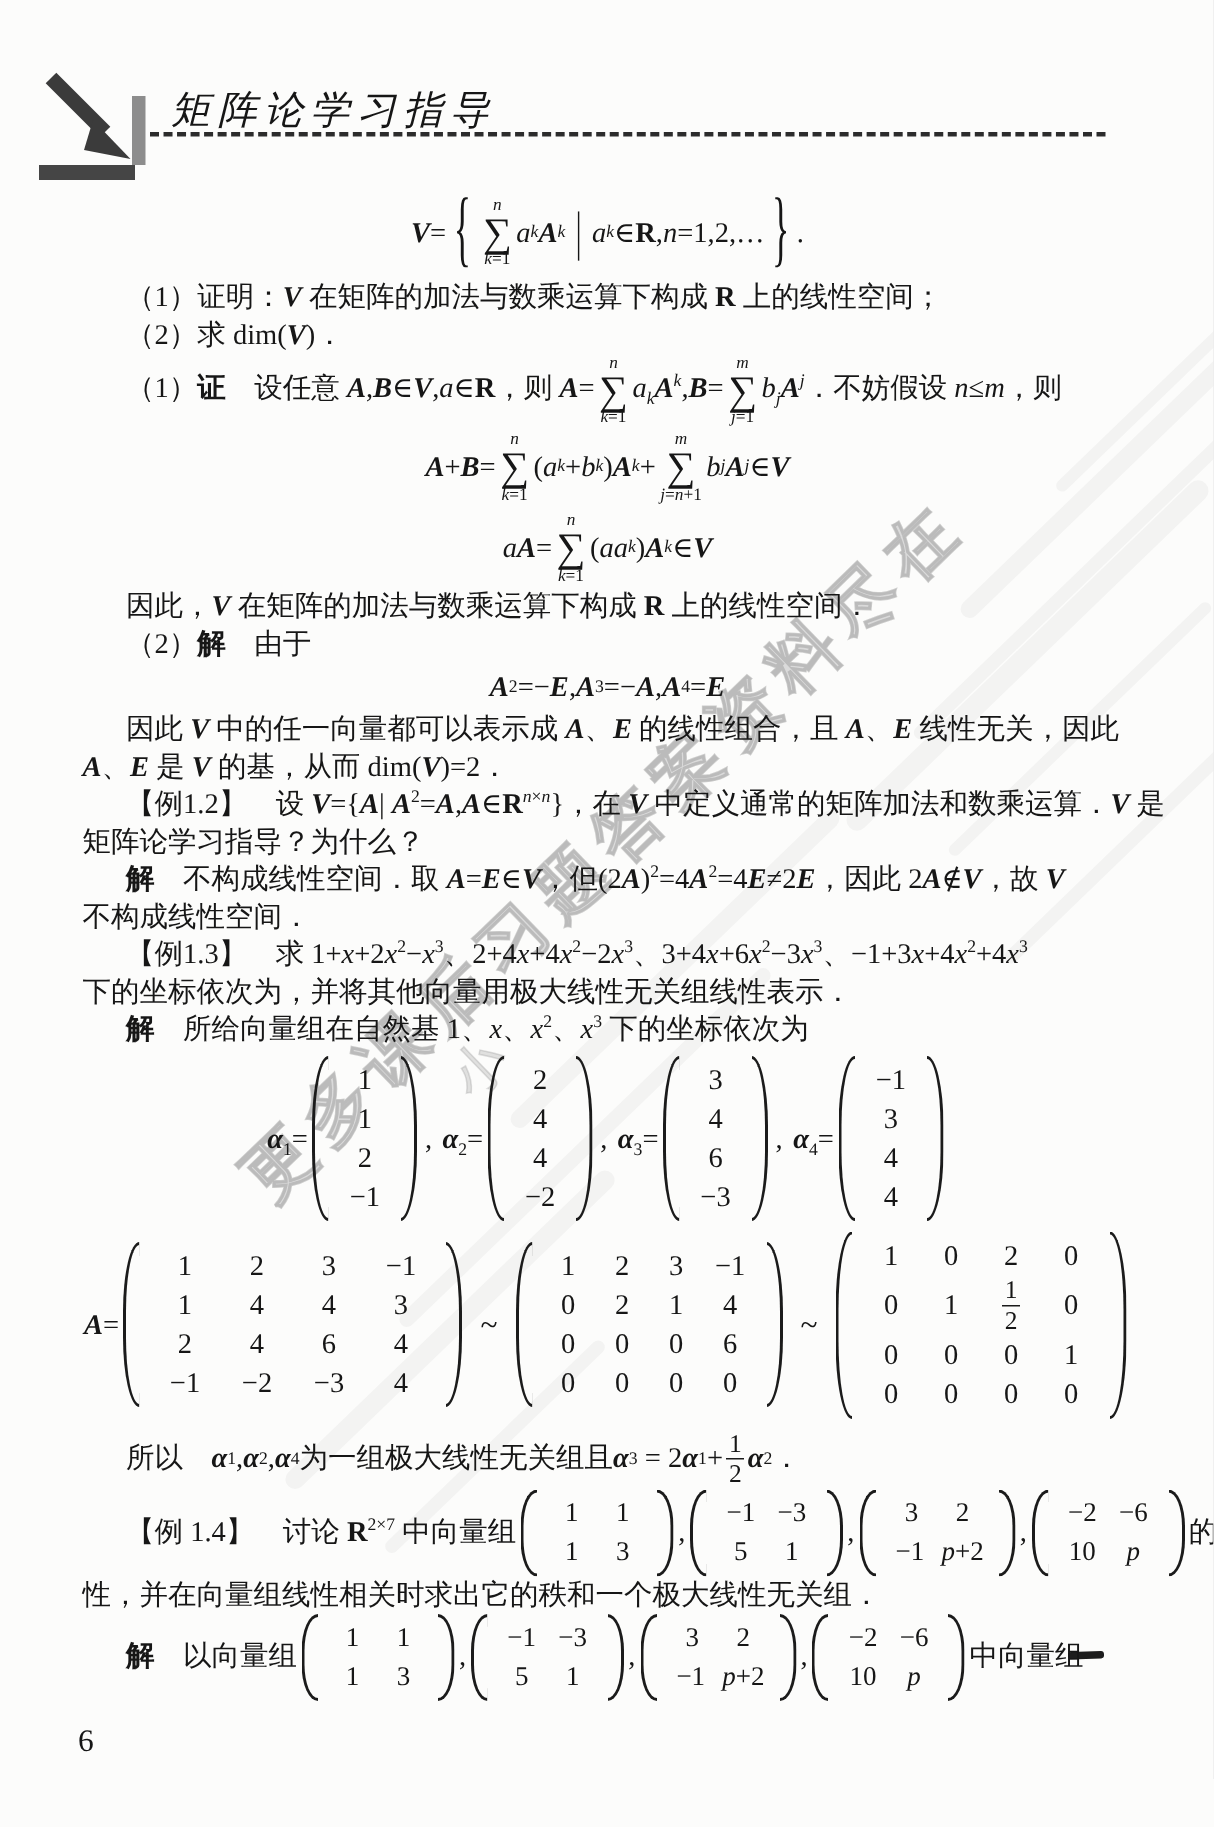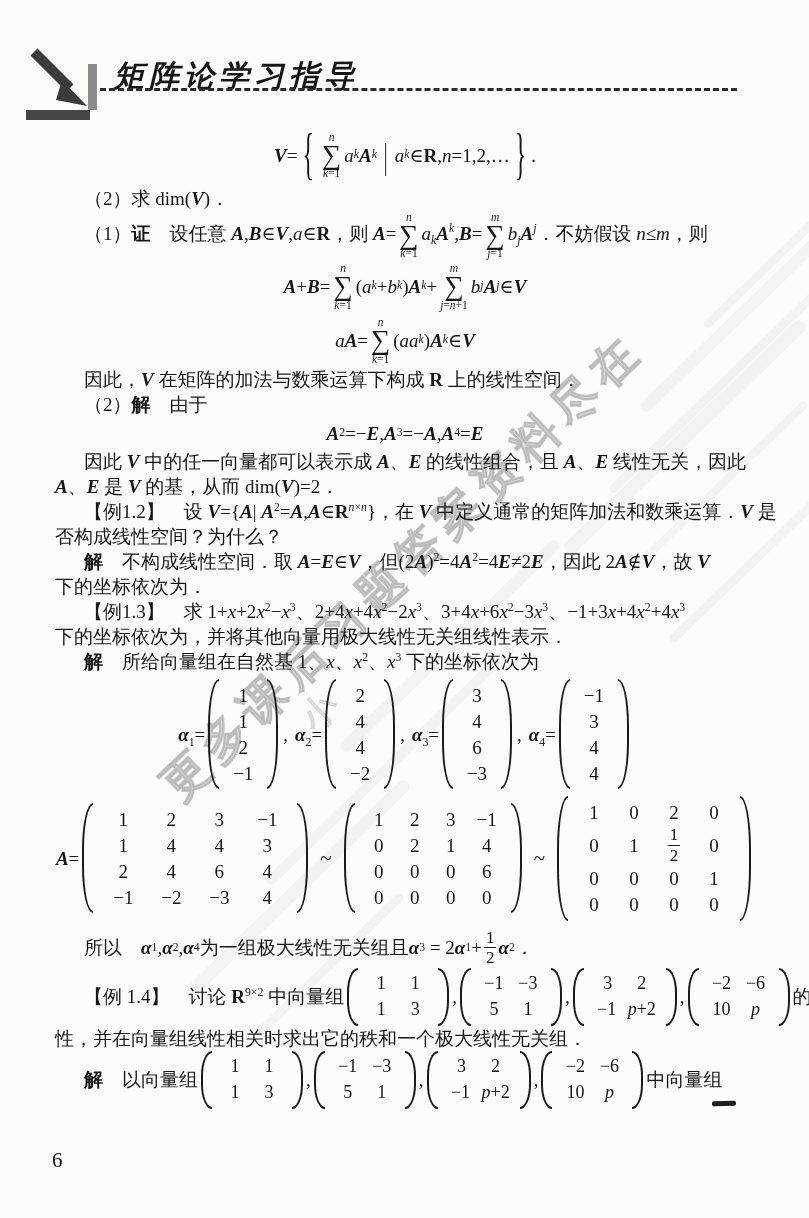--- a/index.html
+++ b/index.html
@@ -1,21 +1,21 @@
 <!DOCTYPE html>
 <html><head>
 <meta charset="utf-8">
 <style>
   html,body{margin:0;padding:0;background:#e8e8e8;}
   .page{position:relative;width:809px;height:1218px;margin:0 auto;background:#fcfcfb;
         overflow:hidden;font-family:"Liberation Serif","DejaVu Serif",serif;color:#161616;}
 
   
   .hdr-icon{position:absolute;left:24px;top:48px;width:86px;height:92px;}
-  .hdr-title{position:absolute;left:114px;top:56px;font-size:30px;font-weight:700;
+  .hdr-title{position:absolute;left:114px;top:56px;font-size:26px;font-weight:400;
              font-style:italic;letter-spacing:5px;white-space:nowrap;}
   .hdr-rule{position:absolute;left:100px;top:88px;width:637px;border-top:3px dashed #2c2c2c;}
 
   
   .content{position:absolute;left:55px;top:124px;width:700px;font-size:19px;line-height:25px;}
   .content p{margin:0;}
   .indent{padding-left:29px;}
   .nowrap{white-space:nowrap;}
   .disp{display:flex;justify-content:center;align-items:center;}
   .f-v{height:62px;}
@@ -115,20 +115,21 @@
   <div class="hdr-rule"></div>
 
   <div class="content">
 
     <div class="disp f-v"><b class="bi">V</b>=<span class="brace">{</span><span class="sum">
           <span class="sl"><i>n</i></span>
           <span class="sg">∑</span>
           <span class="sl"><i>k</i>=1</span>
         </span><i>a</i><sub><i>k</i></sub><b class="bi">A</b><sup><i>k</i></sup><span class="mid">|</span><i>a</i><sub><i>k</i></sub>∈<b>R</b>,<i>n</i>=1,2,…<span class="brace">}</span> .</div>
 
+    <p class="indent">（1）证明：<b class="bi">V</b> 在矩阵的加法与数乘运算下构成 <b>R</b> 上的线性空间；</p>
     <p class="indent">（2）求 dim(<b class="bi">V</b>)．</p>
     <p class="indent nowrap">（1）<b>证</b>　设任意 <b class="bi">A</b>,<b class="bi">B</b>∈<b class="bi">V</b>,<i>a</i>∈<b>R</b>，则 <b class="bi">A</b>=<span class="sum">
           <span class="sl"><i>n</i></span>
           <span class="sg">∑</span>
           <span class="sl"><i>k</i>=1</span>
         </span><i>a</i><sub><i>k</i></sub><b class="bi">A</b><sup><i>k</i></sup>,<b class="bi">B</b>=<span class="sum">
           <span class="sl"><i>m</i></span>
           <span class="sg">∑</span>
           <span class="sl"><i>j</i>=1</span>
         </span><i>b</i><sub><i>j</i></sub><b class="bi">A</b><sup><i>j</i></sup>．不妨假设 <i>n</i>≤<i>m</i>，则</p>
@@ -150,24 +151,24 @@
 
     <p class="indent">因此，<b class="bi">V</b> 在矩阵的加法与数乘运算下构成 <b>R</b> 上的线性空间．</p>
     <p class="indent">（2）<b>解</b>　由于</p>
 
     <div class="disp f-pow"><b class="bi">A</b><sup>2</sup>=−<b class="bi">E</b>,<b class="bi">A</b><sup>3</sup>=−<b class="bi">A</b>,<b class="bi">A</b><sup>4</sup>=<b class="bi">E</b></div>
 
     <p class="indent">因此 <b class="bi">V</b> 中的任一向量都可以表示成 <b class="bi">A</b>、<b class="bi">E</b> 的线性组合，且 <b class="bi">A</b>、<b class="bi">E</b> 线性无关，因此</p>
     <p><b class="bi">A</b>、<b class="bi">E</b> 是 <b class="bi">V</b> 的基，从而 dim(<b class="bi">V</b>)=2．</p>
 
     <p class="indent nowrap">【例1.2】　设 <b class="bi">V</b>={<b class="bi">A</b>| <b class="bi">A</b><sup>2</sup>=<b class="bi">A</b>,<b class="bi">A</b>∈<b>R</b><sup><i>n</i>×<i>n</i></sup>}，在 <b class="bi">V</b> 中定义通常的矩阵加法和数乘运算．<b class="bi">V</b> 是</p>
-    <p>否构成线性空间？为什么？</p>
+    <p>矩阵论学习指导？为什么？</p>
 
     <p class="indent nowrap"><b>解</b>　不构成线性空间．取 <b class="bi">A</b>=<b class="bi">E</b>∈<b class="bi">V</b>，但(2<b class="bi">A</b>)<sup>2</sup>=4<b class="bi">A</b><sup>2</sup>=4<b class="bi">E</b>≠2<b class="bi">E</b>，因此 2<b class="bi">A</b>∉<b class="bi">V</b>，故 <b class="bi">V</b></p>
-    <p>下的坐标依次为．</p>
+    <p>不构成线性空间．</p>
 
     <p class="indent nowrap">【例1.3】　求 1+<i>x</i>+2<i>x</i><sup>2</sup>−<i>x</i><sup>3</sup>、2+4<i>x</i>+4<i>x</i><sup>2</sup>−2<i>x</i><sup>3</sup>、3+4<i>x</i>+6<i>x</i><sup>2</sup>−3<i>x</i><sup>3</sup>、−1+3<i>x</i>+4<i>x</i><sup>2</sup>+4<i>x</i><sup>3</sup></p>
     <p>下的坐标依次为，并将其他向量用极大线性无关组线性表示．</p>
 
     <p class="indent"><b>解</b>　所给向量组在自然基 1、<i>x</i>、<i>x</i><sup>2</sup>、<i>x</i><sup>3</sup> 下的坐标依次为</p>
 
     <div class="vec-row">
       <span><b class="bi">α</b><sub>1</sub>=</span>
       <span class="matrix mv">
           <span class="paren pl"></span>
@@ -347,21 +348,21 @@
           <span class="paren pr"></span>
         </span>
     </div>
 
     <div class="p11line indent">所以　<b class="bi">α</b><sub>1</sub>,<b class="bi">α</b><sub>2</sub>,<b class="bi">α</b><sub>4</sub> 为一组极大线性无关组且 <b class="bi">α</b><sub>3</sub>&nbsp;=&nbsp;2<b class="bi">α</b><sub>1</sub>+<span class="frac">
           <span>1</span>
           <span>2</span>
         </span><b class="bi">α</b><sub>2</sub>．</div>
 
     <div class="flexline indent">
-      <span>【例 1.4】　讨论 <b>R</b><sup>9×2</sup> 中向量组</span>
+      <span>【例 1.4】　讨论 <b>R</b><sup>2×7</sup> 中向量组</span>
       <span class="matrix m2">
           <span class="paren pl"></span>
           <span class="mbody">
             <div class="mrow">
               <span class="mcell">1</span>
               <span class="mcell">1</span>
             </div>
             <div class="mrow">
               <span class="mcell">1</span>
               <span class="mcell">3</span>

